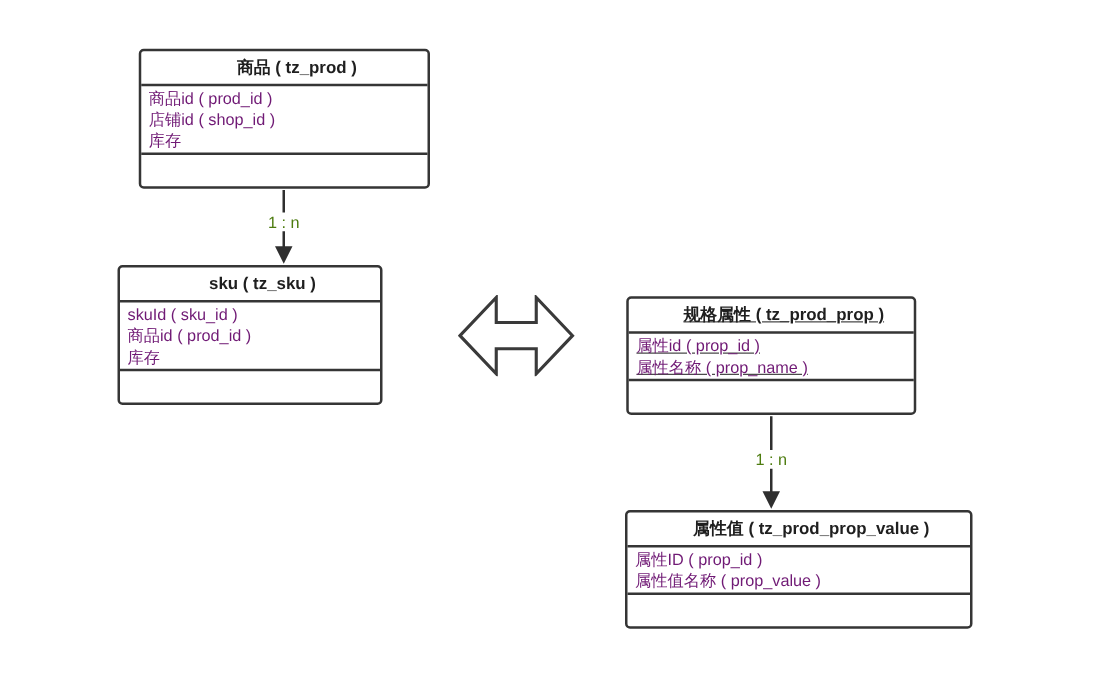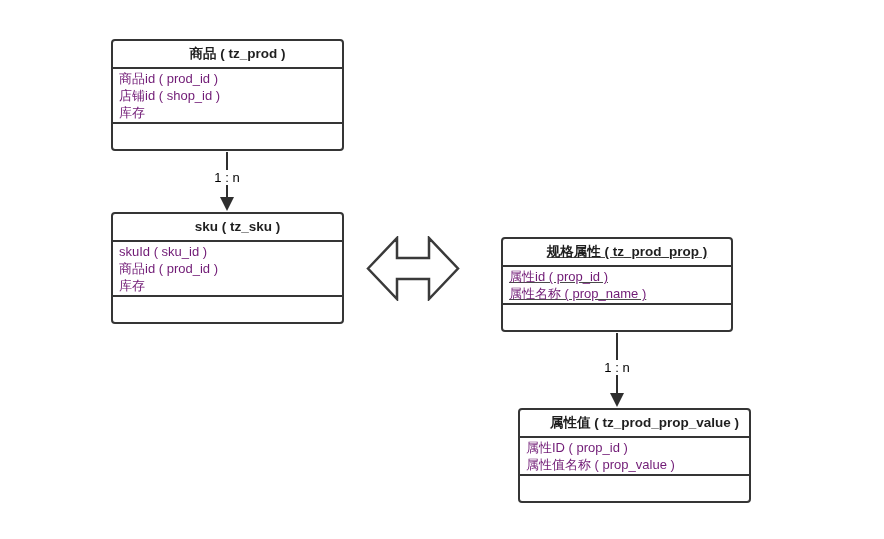--- a/index.html
+++ b/index.html
@@ -44,23 +44,23 @@
     line-height: 17px;
     color: #701a75;
     white-space: nowrap;
     overflow: hidden;
   }
   .tbl-footer {
     height: 25px;
   }
   
   #t-prod  { left: 111px; top: 39px;  width: 233px; }
-  #t-sku   { left: 111px; top: 212px; width: 233px; }
+  #t-sku   { left: 94px; top: 212px; width: 212px; }
   #t-prop  { left: 501px; top: 237px; width: 232px; text-decoration: underline; }
-  #t-value { left: 500px; top: 408px; width: 233px; margin-left: 18px; }
+  #t-value { left: 500px; top: 408px; width: 278px; }
 
   
   .conn-line {
     position: absolute;
     width: 2px;
     background: #2f2f2f;
   }
   .conn-arrowhead {
     position: absolute;
     width: 0;
@@ -68,21 +68,21 @@
     border-left: 7px solid transparent;
     border-right: 7px solid transparent;
     border-top: 14px solid #2f2f2f;
   }
   .conn-label {
     position: absolute;
     transform: translateX(-50%);
     background: #ffffff;
     padding: 0 3px;
     font-size: 13px;
-    color: #000000;
+    color: #4d7c0f;
     white-space: nowrap;
   }
   #conn1-line  { left: 226px; top: 152px; height: 47px; }
   #conn1-head  { left: 220px; top: 197px; }
   #conn1-label { left: 227px; top: 170px; }
 
   #conn2-line  { left: 616px; top: 333px; height: 62px; }
   #conn2-head  { left: 610px; top: 393px; }
   #conn2-label { left: 617px; top: 360px; }
 

